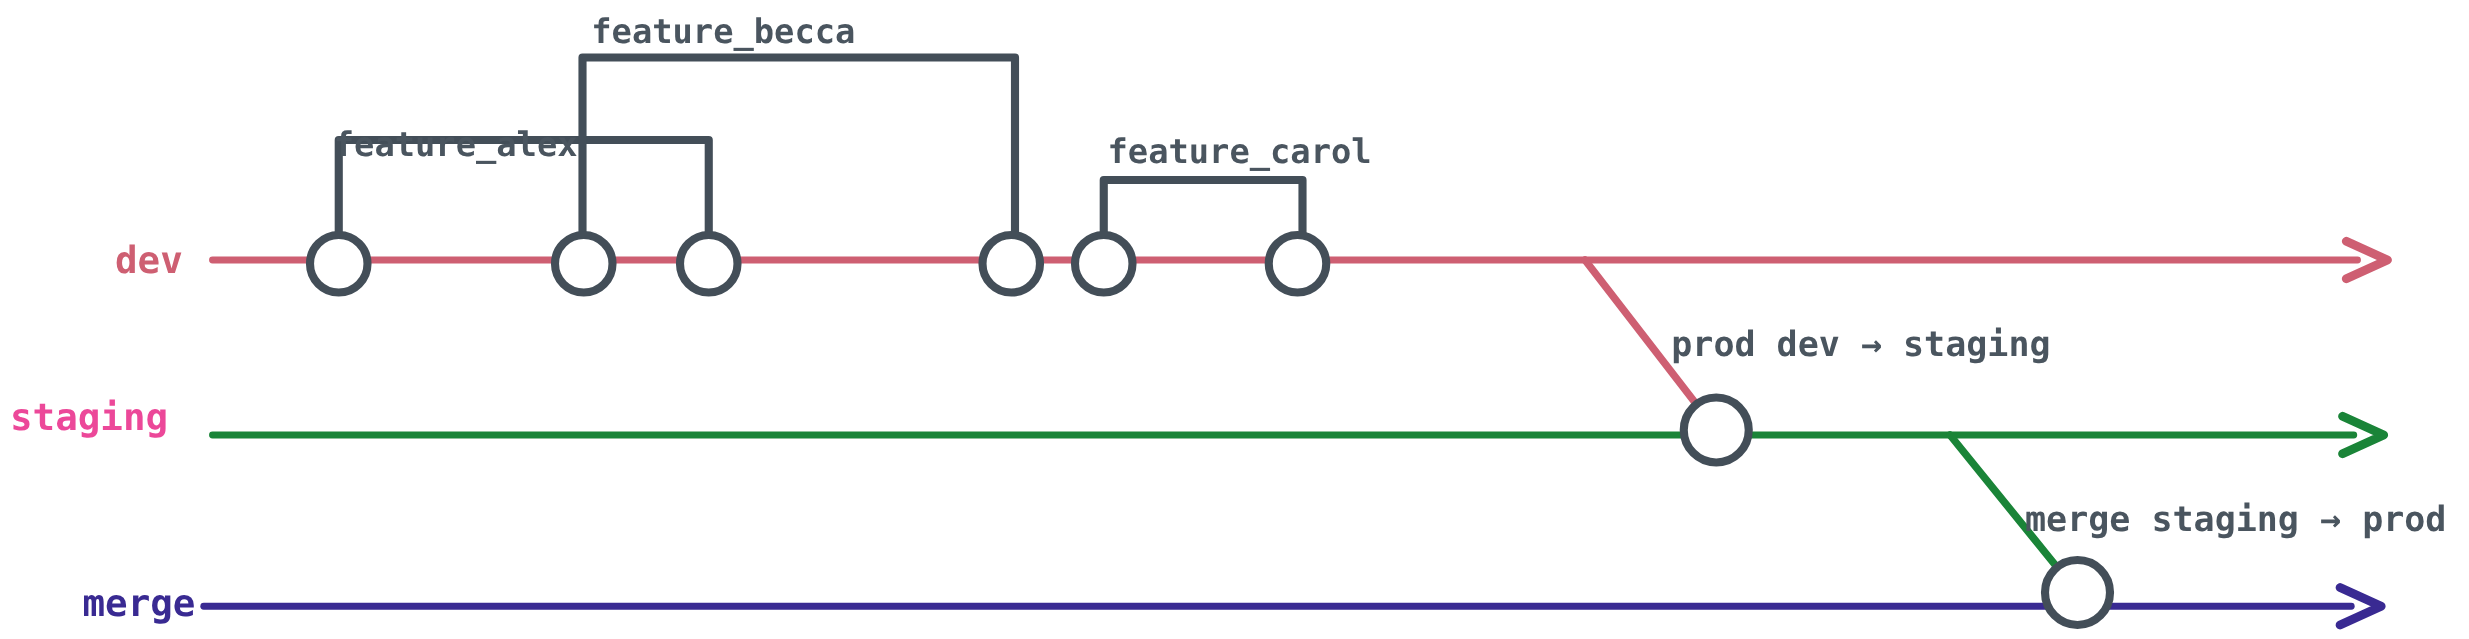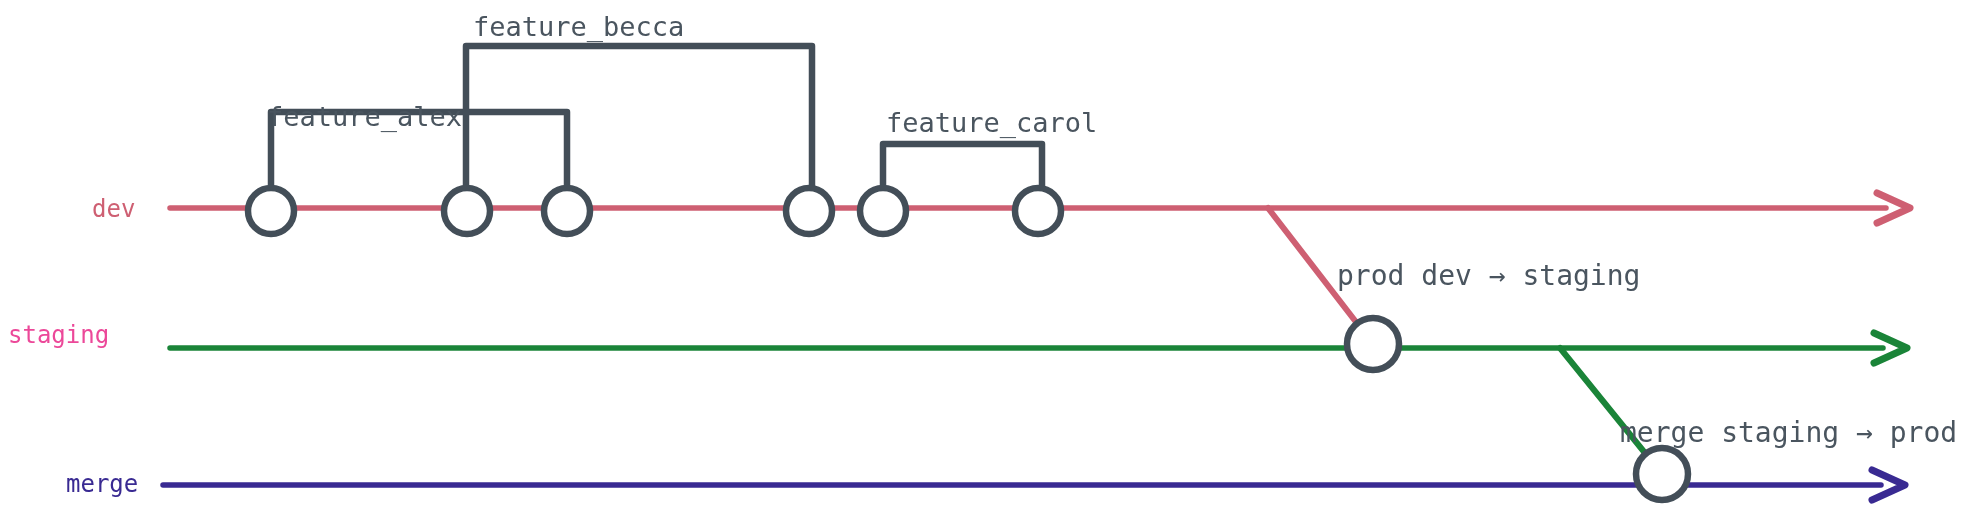--- a/index.html
+++ b/index.html
@@ -9,24 +9,24 @@
     height: 511px;
     background: #ffffff;
     overflow: hidden;
     font-family: "DejaVu Sans Mono", "Liberation Mono", monospace;
   }
   #diagram { position: absolute; left: 0; top: 0; }
   .lbl {
     position: absolute;
     transform: translateY(-50%);
     white-space: nowrap;
-    font-weight: 400;
+    font-weight: 700;
     line-height: 1;
   }
-  .branch-label  { font-size: 24px; }
+  .branch-label  { font-size: 30px; }
   .feature-label { font-size: 27px; }
   .merge-label   { font-size: 28px; }
 </style>
 </head>
 <body>
 
 <div id="canvas">
   <svg id="diagram" width="1975" height="511" viewBox="0 0 1975 511">
       <line x1="170" y1="208" x2="1886" y2="208" stroke="#ce5f72" stroke-width="5.5" stroke-linecap="round"></line>
       <line x1="170" y1="348" x2="1883" y2="348" stroke="#1a8438" stroke-width="5.5" stroke-linecap="round"></line>
@@ -51,14 +51,14 @@
 
   <div class="lbl branch-label" id="label-branch-0" style="left: 92px; top: 209px; color: rgb(206, 95, 114);">dev</div>
   <div class="lbl branch-label" id="label-branch-1" style="left: 8px; top: 335px; color: #ec4899;">staging</div>
   <div class="lbl branch-label" id="label-branch-2" style="left: 66px; top: 484px; color: rgb(57, 42, 146);">merge</div>
 
   <div class="lbl feature-label" id="label-feature-0" style="left: 267px; top: 92px; color: rgb(74, 85, 95); margin-top: 24px;">feature_alex</div>
   <div class="lbl feature-label" id="label-feature-1" style="left: 473px; top: 26px; color: rgb(74, 85, 95);">feature_becca</div>
   <div class="lbl feature-label" id="label-feature-2" style="left: 886px; top: 122px; color: rgb(74, 85, 95);">feature_carol</div>
 
   <div class="lbl merge-label" id="label-merge-0" style="left: 1337px; top: 276px; color: rgb(74, 85, 95);">prod dev → staging</div>
-  <div class="lbl merge-label" id="label-merge-1" style="left: 1620px; top: 433px; color: rgb(74, 85, 95);">merge staging → prod</div>
+  <div class="lbl merge-label" id="label-merge-1" style="left: 1620px; top: 416px; color: rgb(74, 85, 95);">merge staging → prod</div>
 </div>
 
 </body></html>

